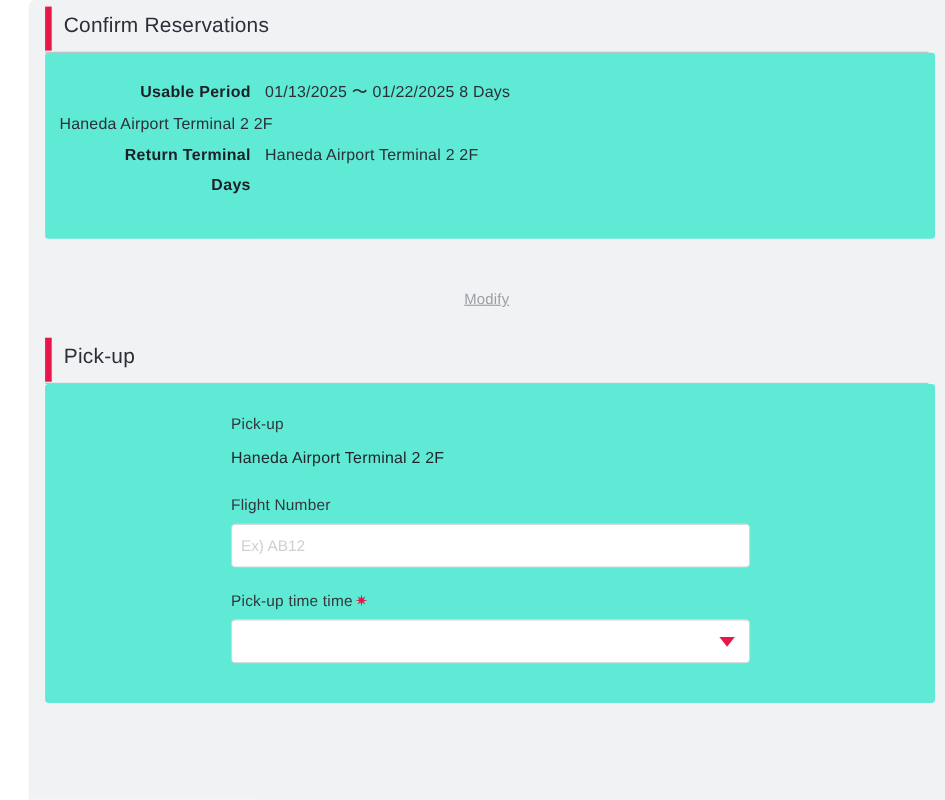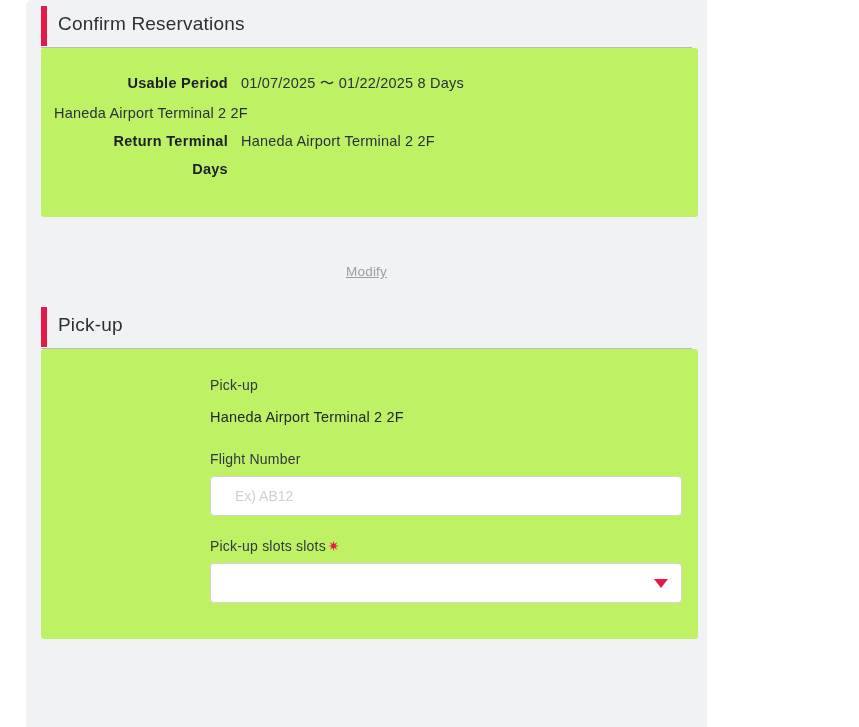--- a/index.html
+++ b/index.html
@@ -10,21 +10,21 @@
     height: 727px;
     overflow: hidden;
     background: #ffffff;
     font-family: "Liberation Sans", sans-serif;
   }
 
   #page {
     position: absolute;
     left: 26px;
     top: 0px;
-    width: 681px;
+    width: 833px;
     height: 727px;
     background: #f1f2f4;
     border-top-left-radius: 6px;
   }
 
   
   .section-head {
     position: relative;
     margin: 0 15px 0 15px;
     padding: 0 0 0 17px;
@@ -44,21 +44,21 @@
   .section-head .title {
     font-size: 19px;
     font-weight: 400;
     color: #2b2f37;
     letter-spacing: .2px;
     line-height: 1;
   }
 
   
   .card {
-    background: #bef264;
+    background: #5eead4;
     margin: 0 9px 0 15px;
     border-radius: 3px;
   }
 
   
   .summary {
     padding: 20px 0 22px 0;
   }
   .row {
     display: flex;
@@ -130,21 +130,21 @@
     padding-left: 2px;
   }
 
   .f-input {
     display: block;
     width: 472px;
     height: 40px;
     border: 1px solid #d2d4d8;
     border-radius: 4px;
     background: #ffffff;
-    padding: 0 24px;
+    padding: 0 8px;
     font-size: 14px;
     color: #2b2f37;
     font-family: "Liberation Sans", sans-serif;
     outline: none;
   }
   .f-input::placeholder { color: #cdd0d5; }
 
   .field-gap { height: 22px; }
 
   .select-wrap {
@@ -186,21 +186,21 @@
 
   <div class="section-head">
     <span class="accent"></span>
     <span class="title">Confirm Reservations</span>
   </div>
 
   <div class="card summary">
 
     <div class="row">
       <div class="lbl">Usable Period</div>
-      <div class="val">01/07/2025 〜 01/22/2025  8 Days</div>
+      <div class="val">01/13/2025 〜 01/22/2025  8 Days</div>
     </div>
 
     <div class="row">
       <div class="val">Haneda Airport Terminal 2 2F</div>
     </div>
 
     <div class="row">
       <div class="lbl">Return Terminal</div>
       <div class="val">Haneda Airport Terminal 2 2F</div>
     </div>
@@ -230,21 +230,21 @@
 
       <div class="f-sub">Pick-up</div>
       <div class="f-loc">Haneda Airport Terminal 2 2F</div>
 
       <div class="f-label">Flight Number</div>
       <input class="f-input" type="text" placeholder="Ex) AB12" style="">
 
       <div class="field-gap"></div>
 
       <div class="f-label">
-        <span>Pick-up slots slots</span><span class="req">✷</span>
+        <span>Pick-up time time</span><span class="req">✷</span>
       </div>
 
       <div class="select-wrap">
         <select class="f-select">
           <option></option>
         </select>
         <span class="caret"></span>
       </div>
 
     </div>

